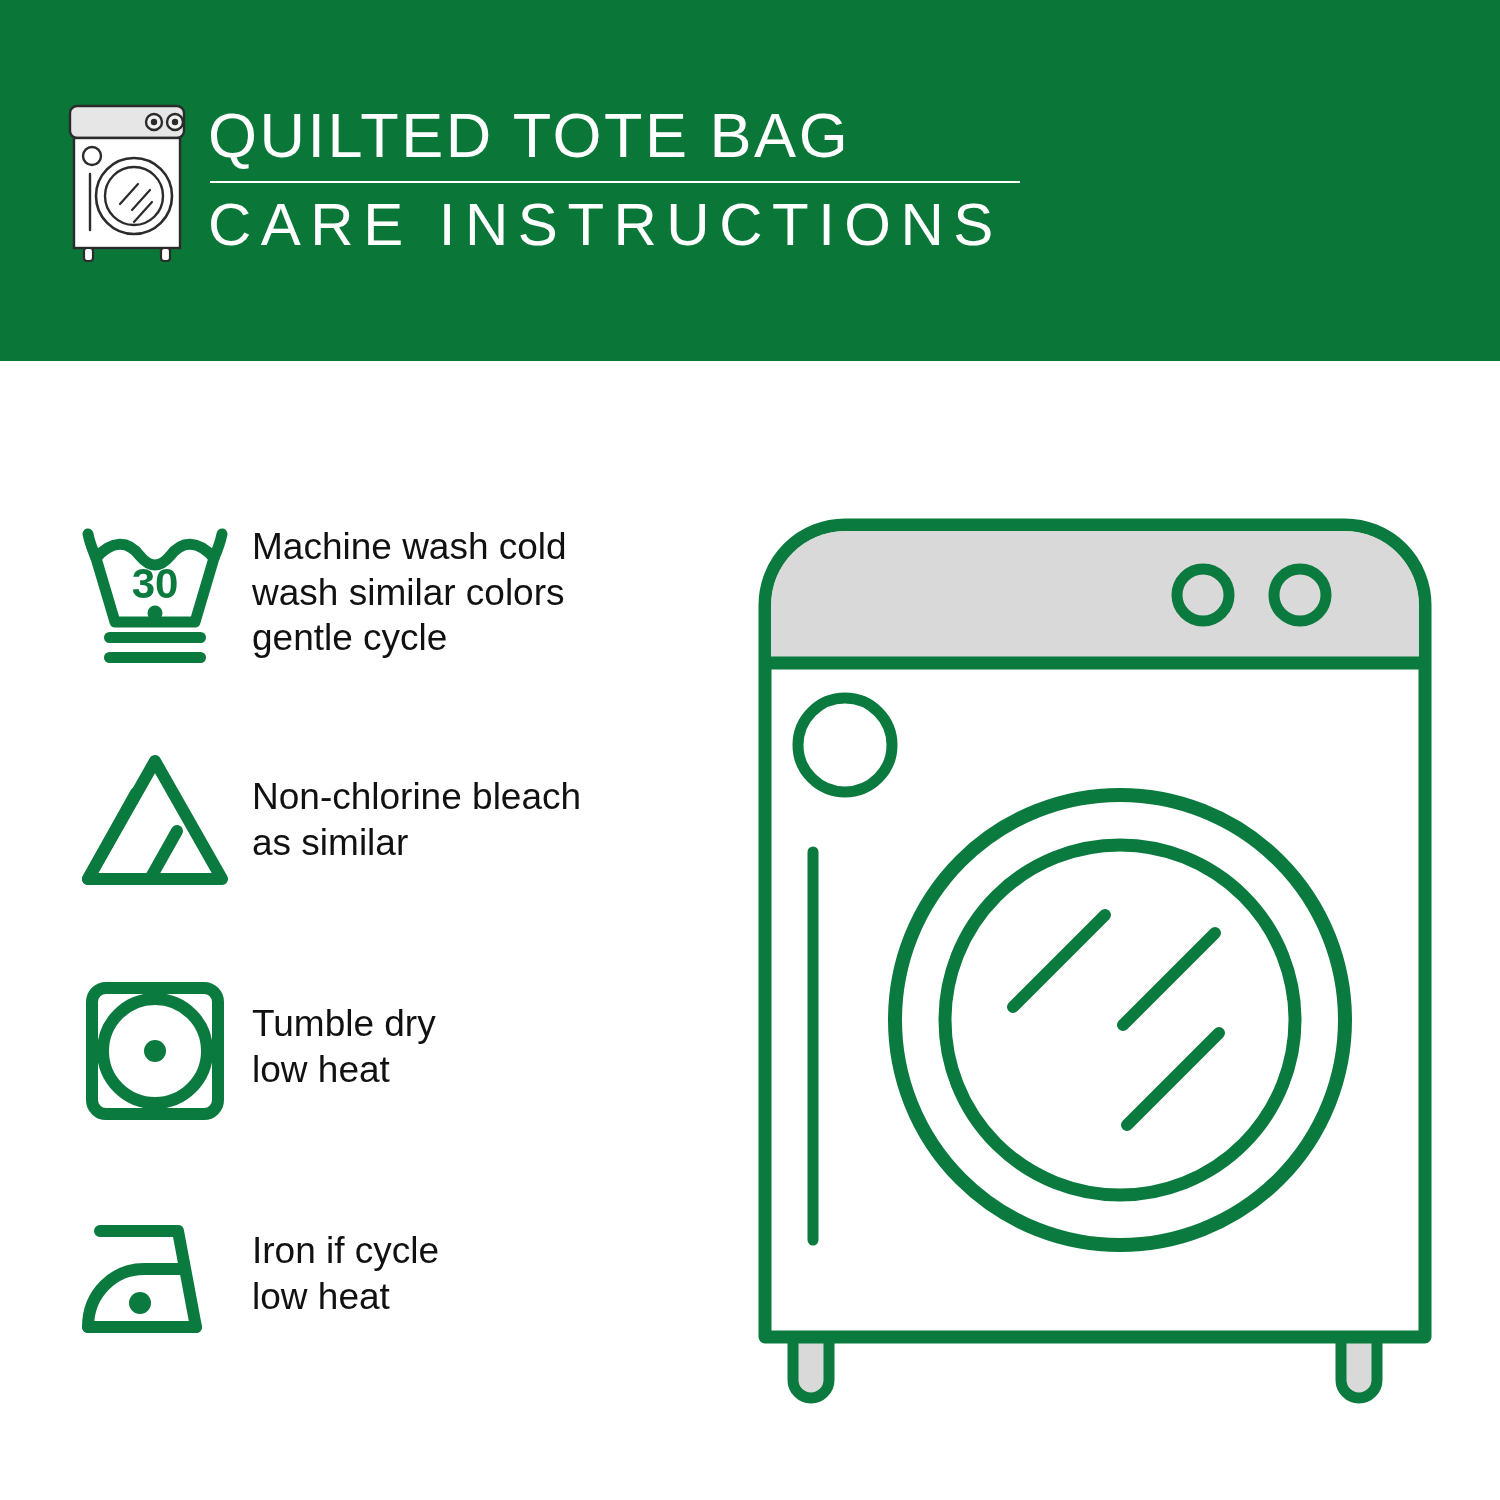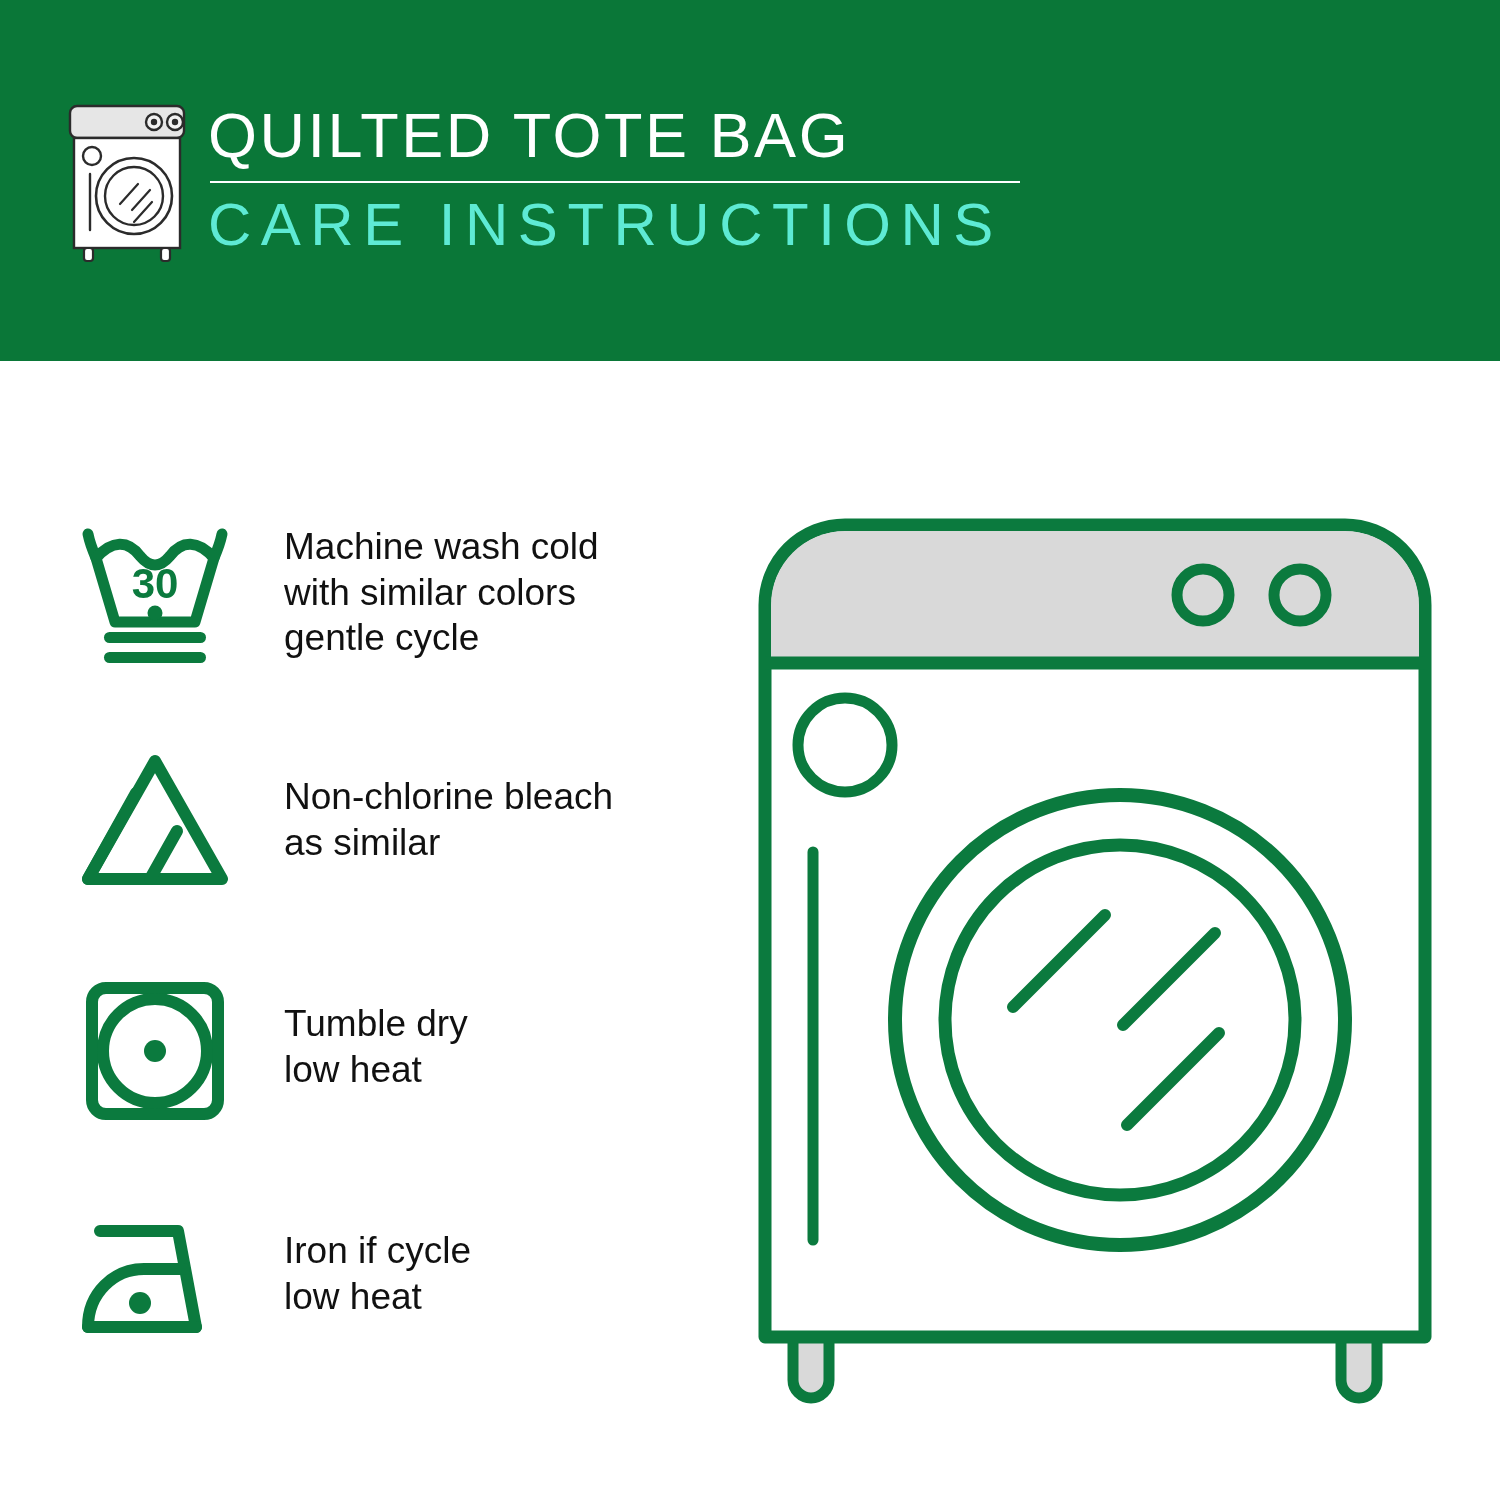--- a/index.html
+++ b/index.html
@@ -58,21 +58,21 @@
   }
   .title-rule {
     width: 810px;
     height: 2px;
     background: #ffffff;
     margin: 14px 0 12px 2px;
   }
   .title-sub {
     font-size: 60px;
     letter-spacing: 9.5px;
-    color: #5eead4;
+    color: #ffffff;
     font-weight: 400;
     line-height: 1.0;
     white-space: nowrap;
   }
 
   
   .care-list {
     position: absolute;
     left: 70px;
     top: 505px;
@@ -90,21 +90,21 @@
     height: 155px;
     flex: 0 0 auto;
     display: flex;
     align-items: center;
     justify-content: center;
   }
   .care-text {
     font-size: 37px;
     line-height: 1.24;
     color: #111111;
-    margin-left: 44px;
+    margin-left: 12px;
     font-weight: 400;
   }
   .care-text span { display: block; }
 
   
   .washer {
     position: absolute;
     left: 735px;
     top: 495px;
     width: 720px;
@@ -167,21 +167,21 @@
 
           <rect x="34" y="114" width="102" height="11" rx="5.5" fill="#0b7a3e"></rect>
           <rect x="34" y="134" width="102" height="11" rx="5.5" fill="#0b7a3e"></rect>
 
           <text x="85" y="80" font-family="'Liberation Sans', sans-serif" font-size="42" font-weight="bold" fill="#0b7a3e" text-anchor="middle">30</text>
           <circle cx="85" cy="95" r="7.5" fill="#0b7a3e"></circle>
         </svg>
       </div>
       <div class="care-text">
         <span>Machine wash cold</span>
-        <span>with similar colors</span>
+        <span>wash similar colors</span>
         <span>gentle cycle</span>
       </div>
     </div>
 
     <div class="care-row">
       <div class="care-symbol">
         <svg viewBox="0 0 170 150" width="170" height="150" xmlns="http://www.w3.org/2000/svg">
           <g fill="none" stroke="#0b7a3e" stroke-width="12" stroke-linecap="round" stroke-linejoin="round">
             <path d="M85 16 L152 134 L18 134 Z"></path>
             <line x1="66" y1="48" x2="18" y2="134"></line>

